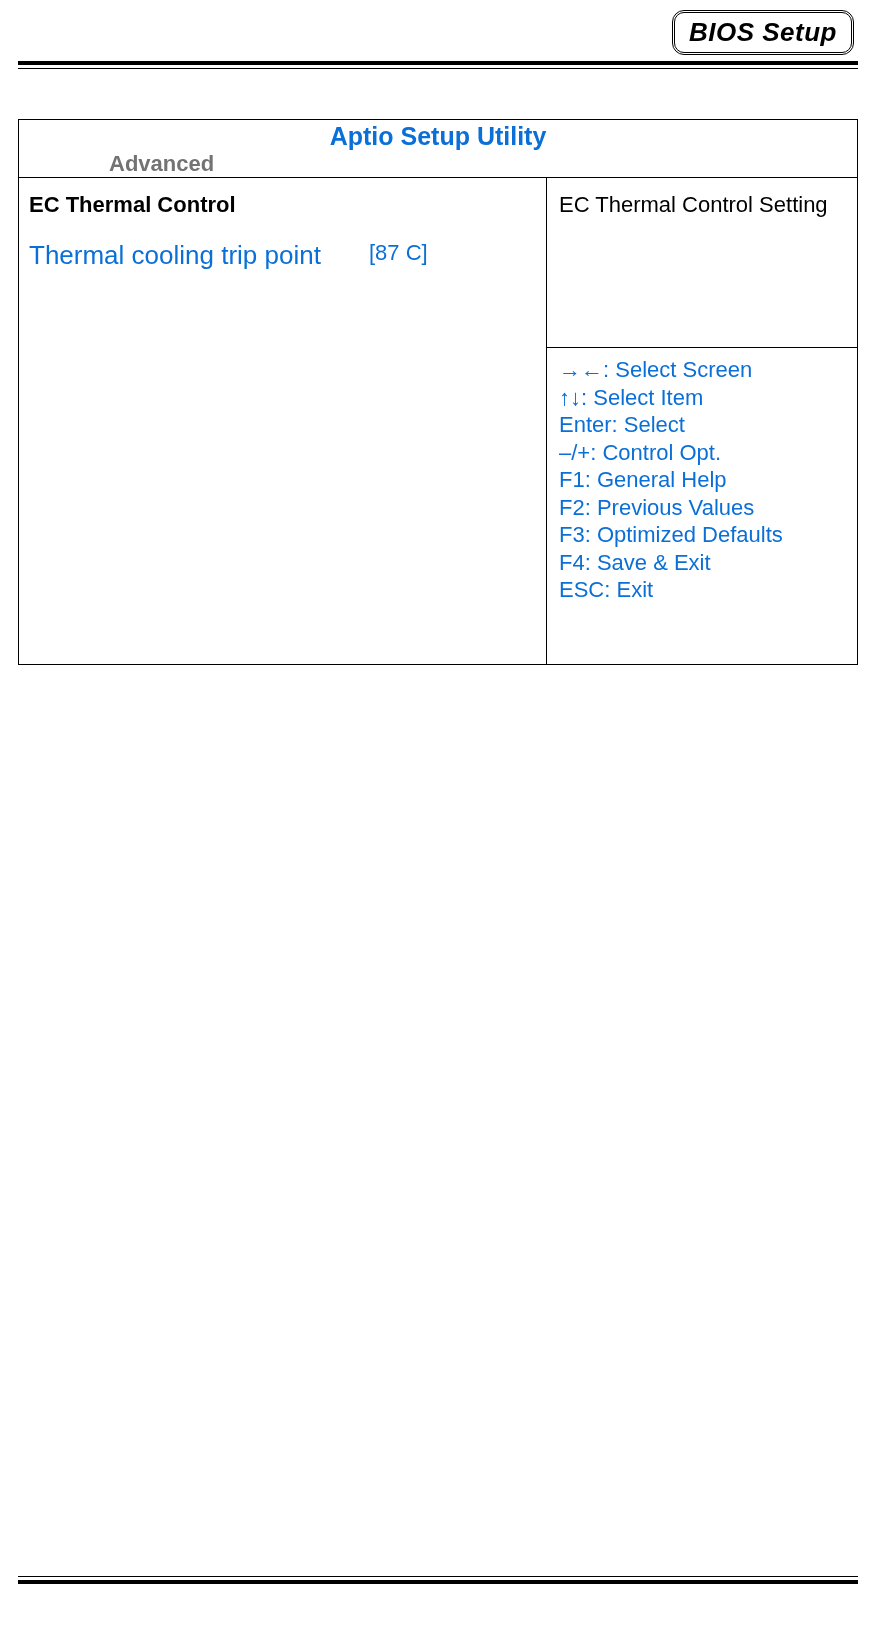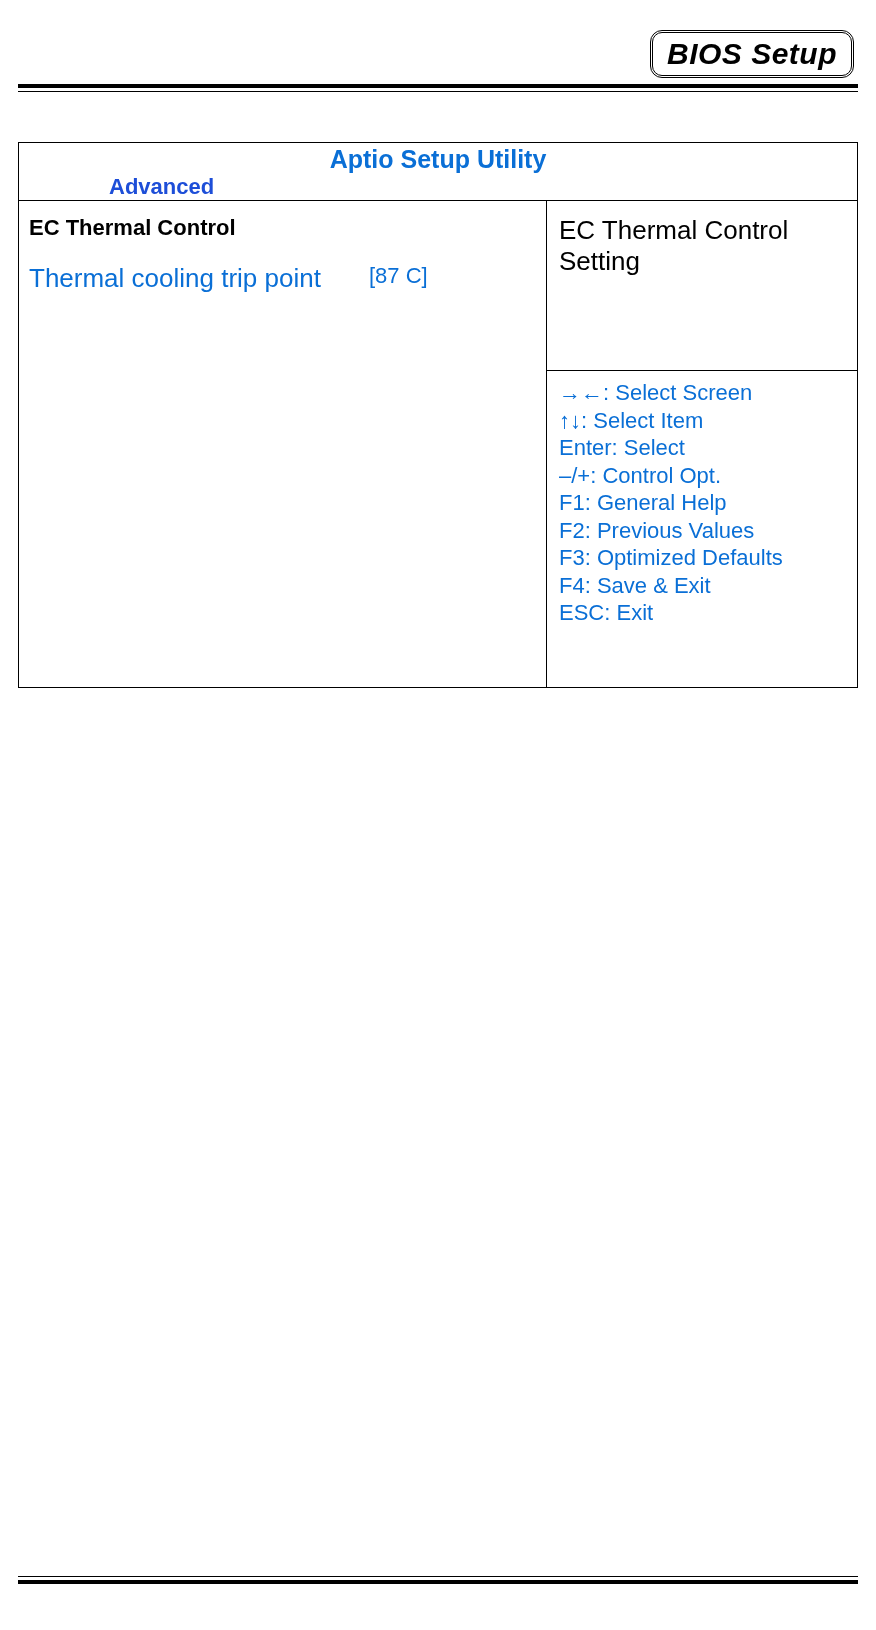--- a/index.html
+++ b/index.html
@@ -5,44 +5,43 @@
     * { box-sizing: border-box; margin: 0; padding: 0; }
     html, body { width: 876px; height: 1630px; background: #fff; font-family: Arial, Helvetica, sans-serif; color: #000; }
     .page { position: relative; width: 876px; height: 1630px; padding: 0 18px; }
     .header-tag-wrap { display: flex; justify-content: flex-end; padding-top: 10px; padding-right: 4px; }
     .header-tag {
       border: 3px double #000;
       border-radius: 12px;
       padding: 4px 14px;
       font-style: italic;
       font-weight: bold;
-      font-size: 30px;
+      font-size: 26px;
       letter-spacing: 0.5px;
-      margin-top: 20px;
     }
     .hr-thick {
       margin-top: 6px;
       border: 0;
       border-top: 4px solid #000;
       border-bottom: 1.5px solid #000;
       height: 8px;
     }
     .content { padding: 50px 0 0 0; }
     .section-title { font-size: 30px; font-weight: 400; margin-bottom: 8px; letter-spacing: 0.3px; }
     .bios-table { width: 100%; border-collapse: collapse; }
     .bios-table td { border: 1.5px solid #000; vertical-align: top; }
     .hdr-cell-left { padding: 0; }
     .hdr-title { color: #0a6fd6; font-weight: bold; font-size: 25px; text-align: center; padding-top: 2px; }
-    .hdr-tabs { color: #1d4ed8; font-weight: bold; font-size: 22px; padding-left: 90px; }
+    .hdr-tabs { color: #737373; font-weight: bold; font-size: 22px; padding-left: 90px; }
     .left-pane { padding: 14px 12px 10px 10px; width: 528px; }
     .ec-title { font-weight: bold; font-size: 22px; margin-bottom: 22px; }
     .setting-row { display: flex; }
     .setting-label { color: #0a6fd6; font-size: 26px; width: 340px; }
     .setting-value { color: #0a6fd6; font-size: 22px; }
-    .desc-cell-1 { padding: 14px 12px; font-size: 26px; height: 170px; }
+    .desc-cell-1 { padding: 14px 12px; font-size: 22px; height: 170px; }
     .help-cell { padding: 8px 9px 60px 12px; font-size: 22px; color: #0a6fd6; line-height: 1.25; height: 300px; }
     .help-cell div { white-space: nowrap; }
     .footer-area { position: absolute; left: 18px; right: 18px; bottom: 36px; }
     .hr-thick-footer {
       border: 0;
       border-top: 1.5px solid #000;
       border-bottom: 4px solid #000;
       height: 8px;
       margin-bottom: 10px;
     }

